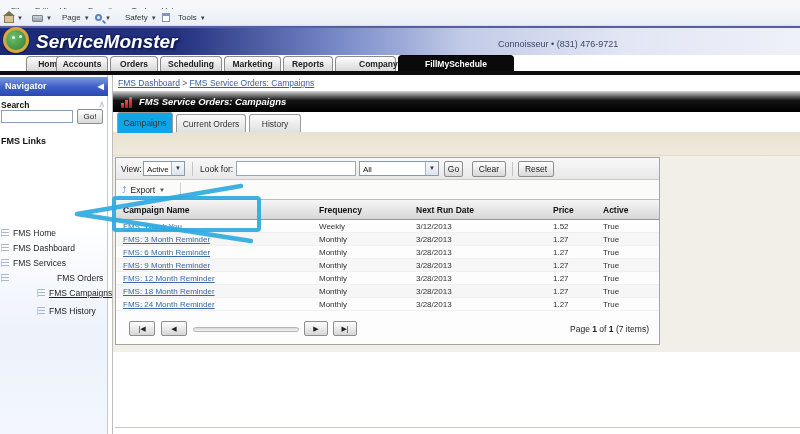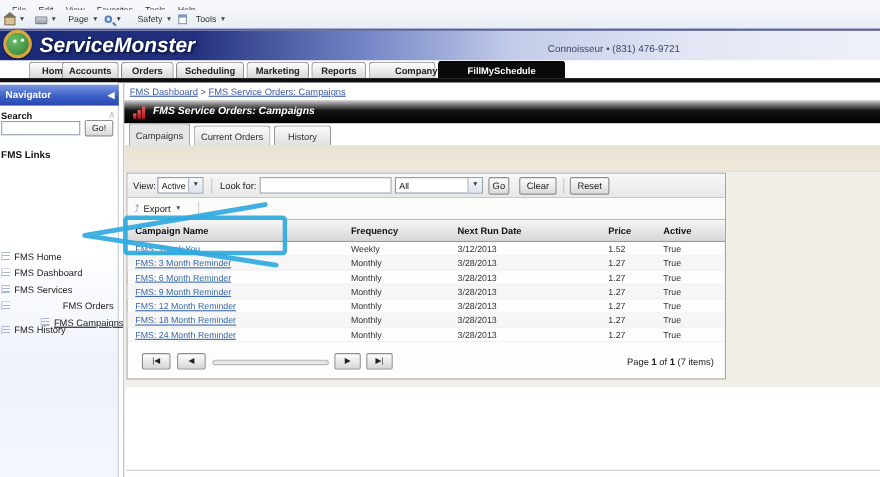--- a/index.html
+++ b/index.html
@@ -61,21 +61,21 @@
   #titlebar { position:absolute; left:113px; top:91px; width:687px; height:21px;
     background:linear-gradient(180deg,#d6d6d6 0%,#7a7a7a 20%,#141414 45%,#000 100%); }
   #titlebar-icon { position:absolute; left:8px; top:6px; width:14px; height:11px; }
   #titlebar-icon i { position:absolute; bottom:0; width:3px; background:linear-gradient(#f05a5a,#b31212); }
   #titlebar-icon i.b1 { left:0; height:5px; } #titlebar-icon i.b2 { left:4px; height:8px; } #titlebar-icon i.b3 { left:8px; height:11px; }
   #page-title { position:absolute; left:26px; top:5px; font-size:9.5px; font-weight:bold; font-style:italic; color:#fff; }
 
   #subtabs { position:absolute; left:113px; top:112px; width:687px; height:21px; }
   .subtab { position:absolute; top:2px; height:19px; border:1px solid #9a9a9a; border-bottom:none; border-radius:3px 3px 0 0;
     background:linear-gradient(#fbfbfb,#dedede); font-size:8.5px; color:#333; text-align:center; line-height:18px; }
-  .subtab.active { top:0; height:21px; background:#e5e5e5; line-height:21px; z-index:2; }
+  .subtab.active { top:0; height:21px; background:#0ea5e9; line-height:21px; z-index:2; }
 
   #surface { position:absolute; left:113px; top:132px; width:687px; height:220px; background:#f2efe8; }
   #surface-topband { position:absolute; left:0; top:0; width:687px; height:24px; background:linear-gradient(180deg,#e9e2d2,#efe9dc); border-bottom:1px solid #e2dbc9; }
   #bottom-hairline { position:absolute; left:115px; top:427px; width:685px; height:1px; background:#ccc7bf; }
 
   
   #panel { position:absolute; left:2px; top:25px; width:545px; height:188px; background:#fdfdfd; border:1px solid #a5a5a5; }
   #filterbar { position:absolute; left:0; top:0; width:543px; height:22px; background:linear-gradient(#f8f8f8,#e8e8e8); border-bottom:1px solid #c9c9c9; }
   .flabel { position:absolute; top:6px; font-size:8.5px; color:#222; }
   .fsep { position:absolute; top:4px; width:1px; height:14px; background:#c4c4c4; }
@@ -192,21 +192,21 @@
           <span class="lbl">FMS Services</span>
         </div>
         <div class="side-link" style="top: 197px; gap: 48px;">
           <span class="list-icon"></span>
           <span class="lbl">FMS Orders</span>
         </div>
         <div class="side-link hl" style="top: 212px; padding-left: 36px;">
           <span class="list-icon"></span>
           <span class="lbl">FMS Campaigns</span>
         </div>
-        <div class="side-link" style="top: 219px;">
+        <div class="side-link" style="top: 230px; margin-left: 36px;">
           <span class="list-icon"></span>
           <span class="lbl">FMS History</span>
         </div>
       </div>
   </div>
   <div id="content-divider"></div>
 
   <div id="breadcrumb"><a href="#">FMS Dashboard</a><span> &gt; </span><a href="#">FMS Service Orders: Campaigns</a></div>
 
   <div id="titlebar">

